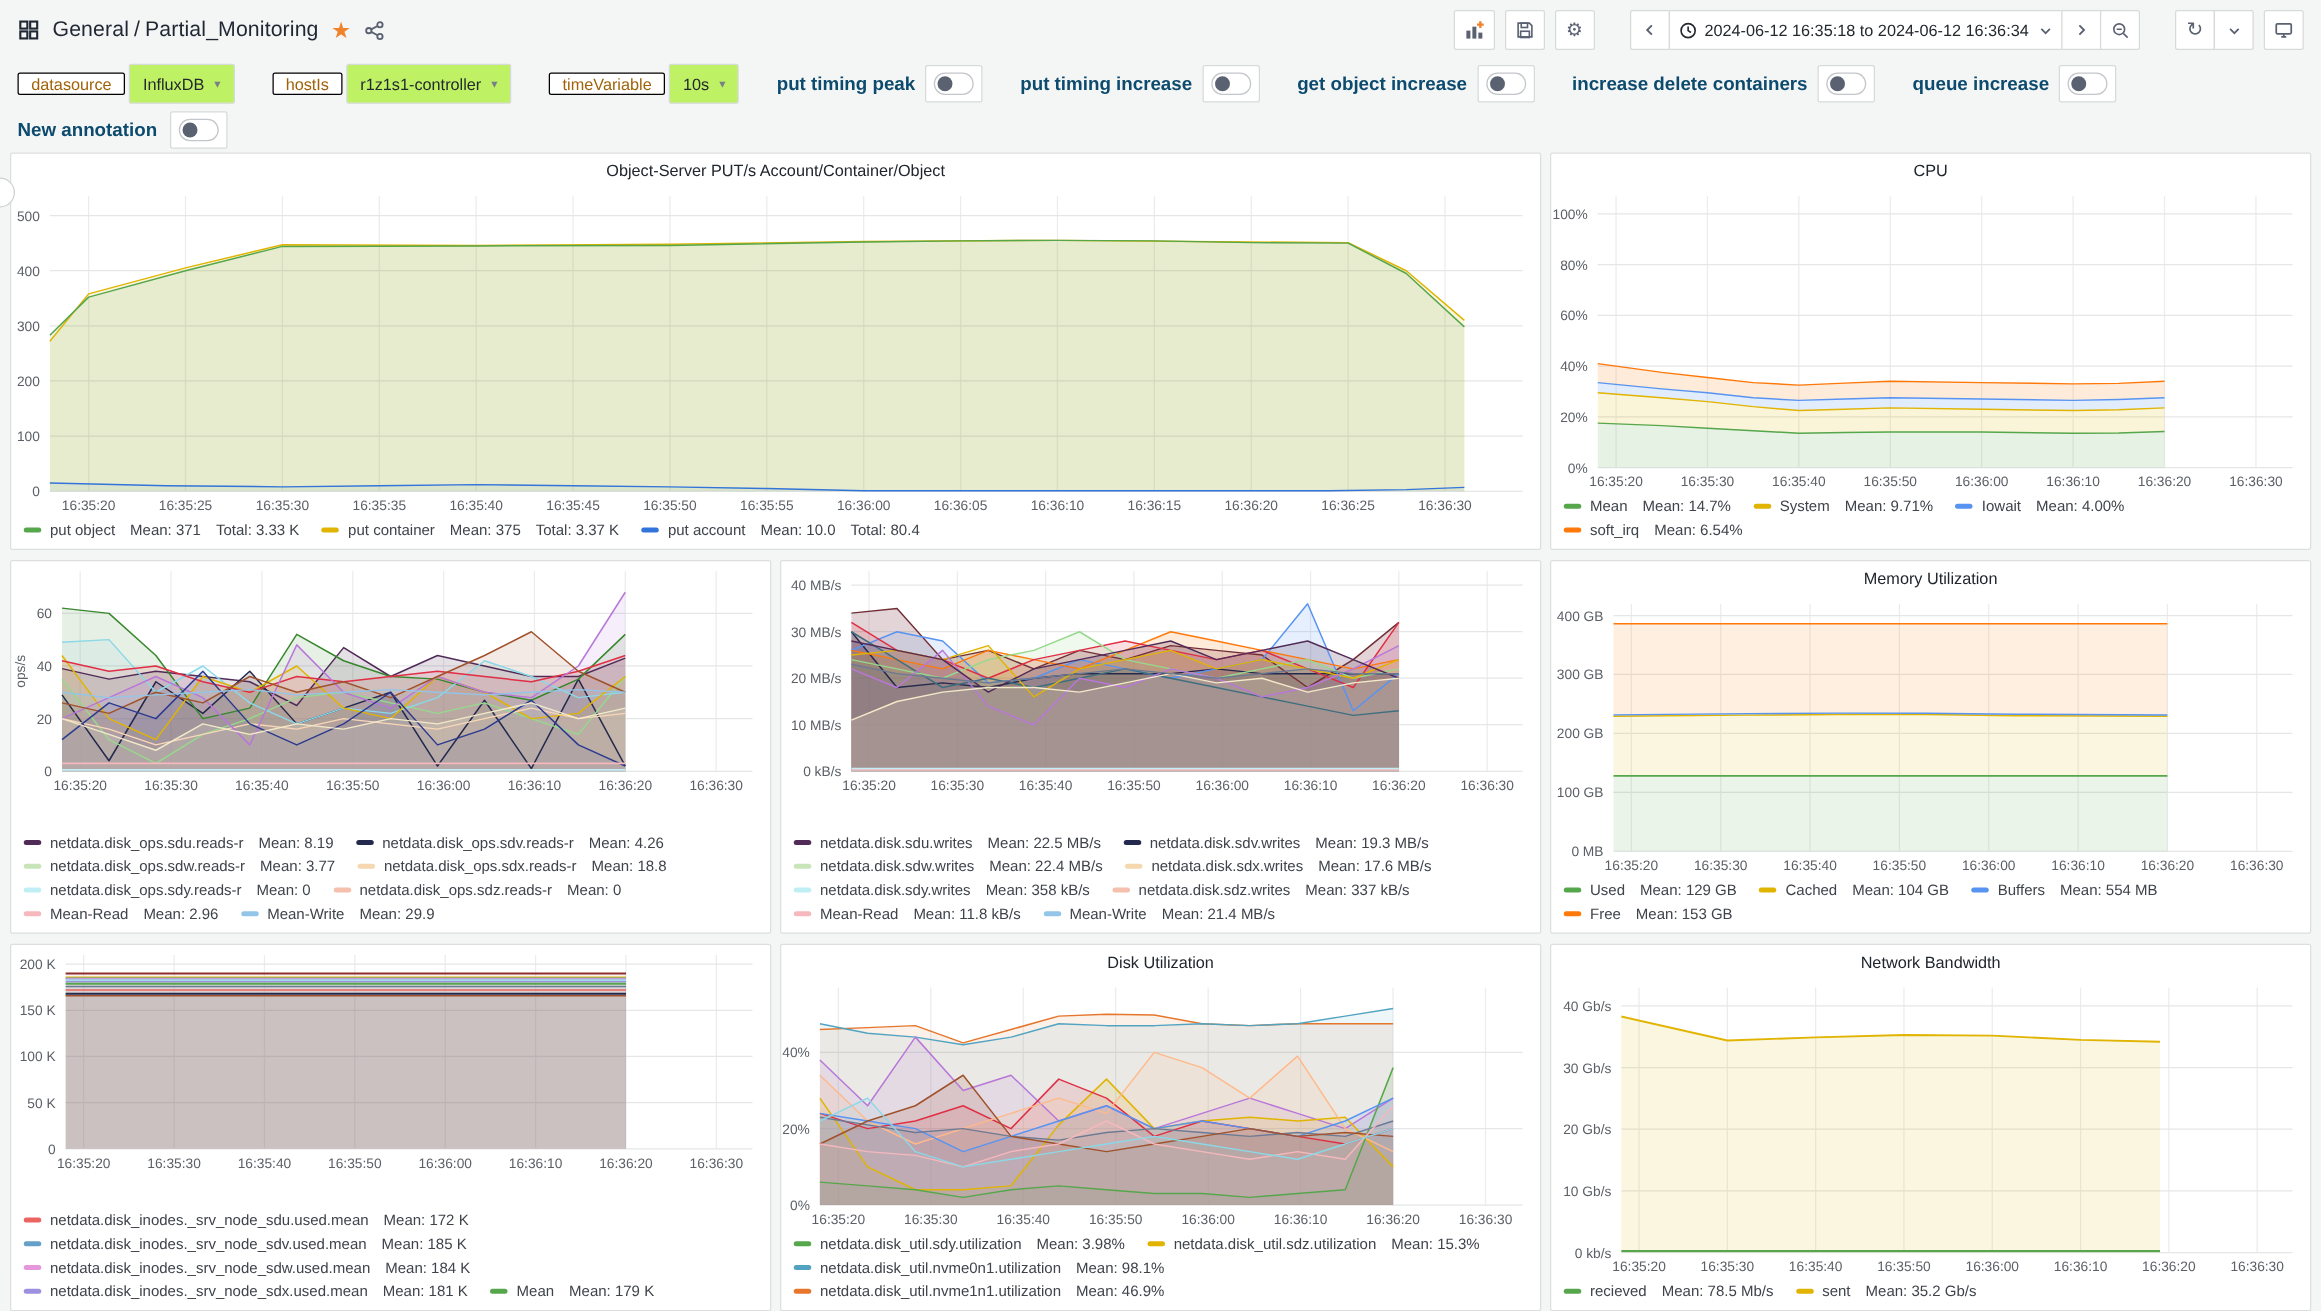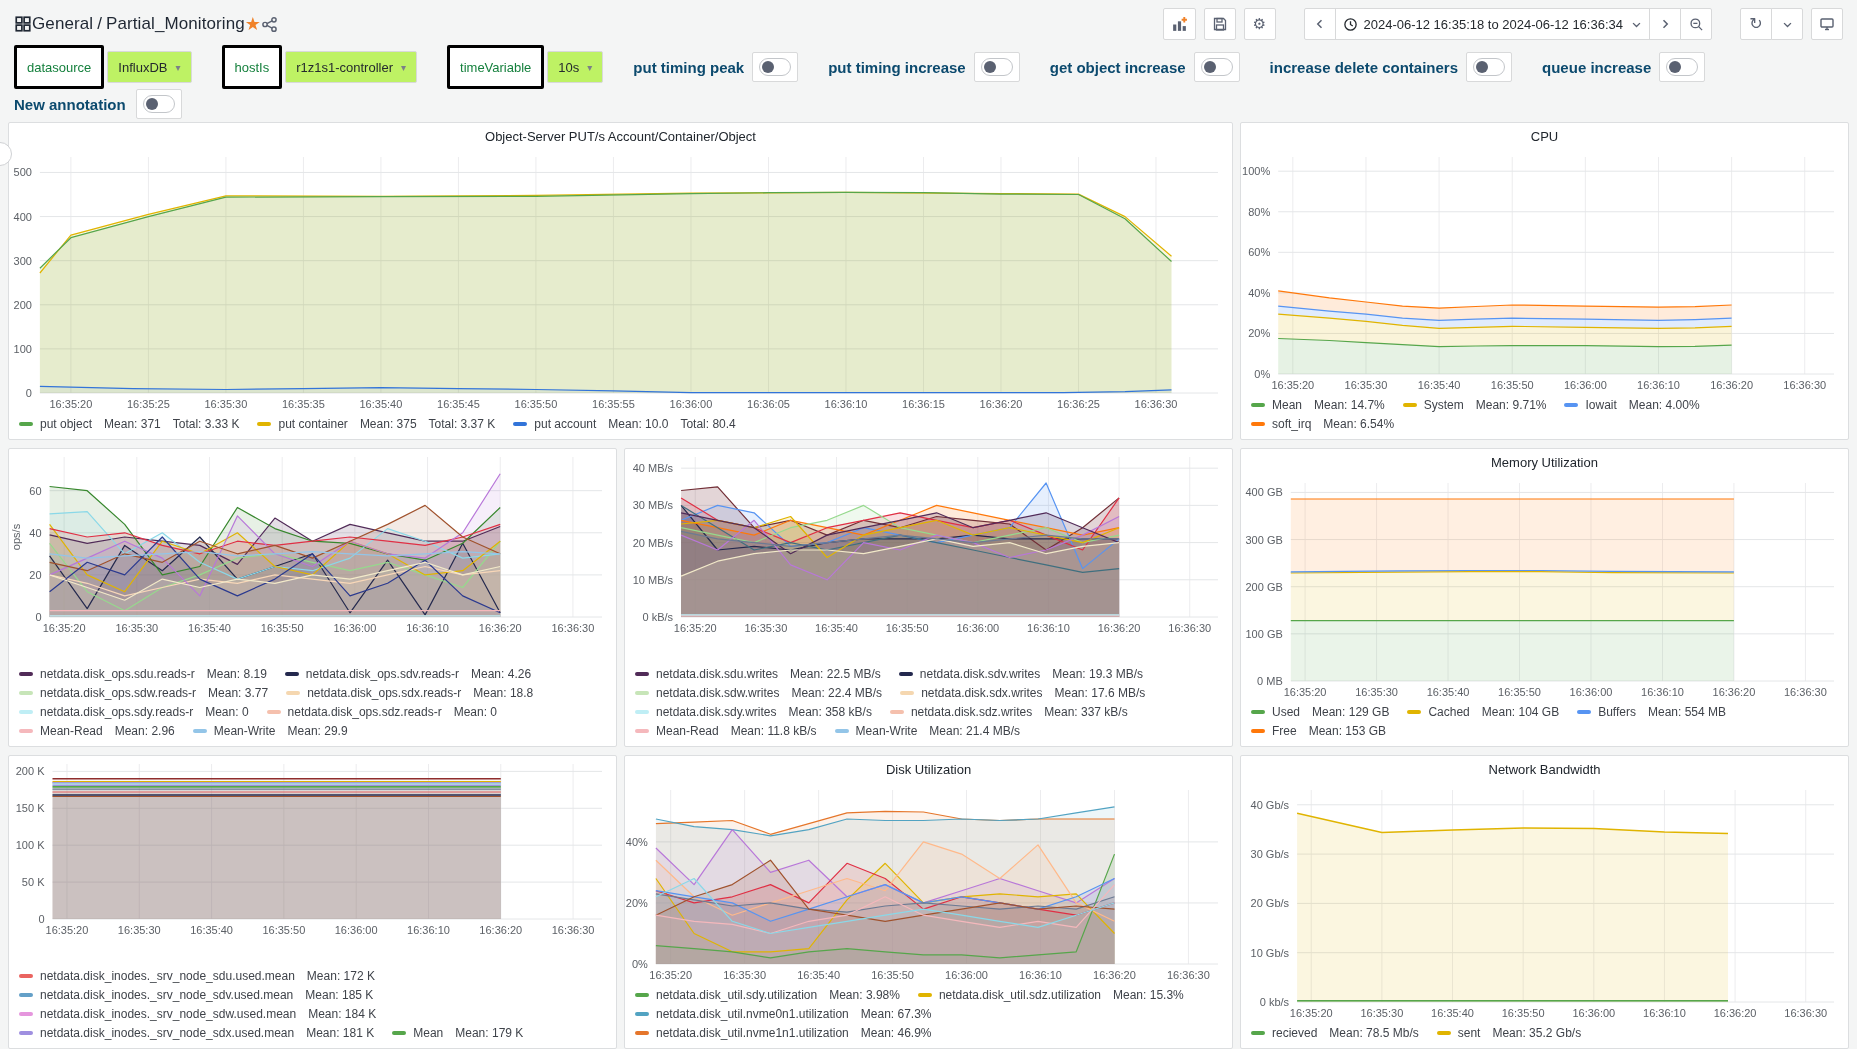--- a/index.html
+++ b/index.html
@@ -1,37 +1,37 @@
 <!DOCTYPE html>
 <html><head>
 <meta charset="utf-8">
 <style>
   html,body{margin:0;padding:0;width:1857px;height:1049px;overflow:hidden;
     background:#f4f5f5;font-family:"Liberation Sans","DejaVu Sans",sans-serif;color:#24292e;}
   *{box-sizing:border-box;}
   
   .navbar{height:48px;display:flex;align-items:center;padding:0 14px;position:relative;}
-  .nav-left{display:flex;align-items:center;}
+  .nav-left{display:flex;align-items:center;gap:10px;}
   .crumb{font-size:17px;color:#1f2733;font-weight:500;letter-spacing:.1px;}
   .crumb .sep{margin:0 4px;color:#1f2733;font-weight:400;}
   .star{color:#f08229;font-size:18px;line-height:1;cursor:pointer;}
   .nav-right{margin-left:auto;display:flex;align-items:center;gap:8px;}
   .btn{height:32px;min-width:32px;background:#fff;border:1px solid #d8d9da;border-radius:2px;
        display:flex;align-items:center;justify-content:center;padding:0 7px;cursor:pointer;color:#5a6171;}
   .btn-group{display:flex;margin-left:20px;}
   .btn-group .btn{border-radius:0;margin-left:-1px;}
   .btn-group .btn:first-child{border-radius:2px 0 0 2px;margin-left:0;}
   .btn-group .btn:last-child{border-radius:0 2px 2px 0;}
   .time-text{font-size:13px;color:#24292e;margin:0 8px 0 6px;font-weight:500;white-space:nowrap;}
   .uni{font-family:"DejaVu Sans",sans-serif;font-size:15px;line-height:1;color:#5a6171;}
   
   .vars-row{height:38px;display:flex;align-items:center;padding:0 14px;gap:30px;}
   .var-group{display:flex;align-items:center;gap:3px;}
-  .var-label{height:44px;display:flex;align-items:center;background:#fff;border:3px solid #000000;
-             border-radius:2px;padding:0 10px;color:#15803d;font-size:13px;font-weight:500;}
+  .var-label{height:18px;display:flex;align-items:center;background:#fff;border:1px solid #000000;
+             border-radius:2px;padding:0 10px;color:#a16207;font-size:13px;font-weight:500;}
   .var-value{height:32px;display:flex;align-items:center;background:#bef264;border:1px solid #d8d9da;
              border-radius:2px;padding:0 10px;font-size:13px;color:#24292e;gap:8px;cursor:pointer;}
   .chev{color:#7b8087;font-size:10px;}
   .toggle-group{display:flex;align-items:center;gap:8px;}
   .toggle-label{font-size:15px;color:#0c4a6e;font-weight:700;}
   .toggle{width:46px;height:30px;background:#fff;border:1px solid #d8d9da;border-radius:2px;
           display:flex;align-items:center;justify-content:center;cursor:pointer;}
   .pill{width:32px;height:18px;border:1px solid #c3c6ca;border-radius:9px;position:relative;background:#fff;}
   .knob{position:absolute;left:2px;top:2px;width:12px;height:12px;border-radius:50%;background:#5a6171;}
   .annot-row{height:36px;display:flex;align-items:center;padding:0 14px;gap:10px;}
@@ -775,21 +775,21 @@
           <span class="l-stat">Mean: 3.98%</span>
         </div>
         <div class="legend-item">
           <span class="swatch" style="background: rgb(224, 180, 0);"></span>
           <span>netdata.disk_util.sdz.utilization</span>
           <span class="l-stat">Mean: 15.3%</span>
         </div>
         <div class="legend-item">
           <span class="swatch" style="background: rgb(82, 163, 194);"></span>
           <span>netdata.disk_util.nvme0n1.utilization</span>
-          <span class="l-stat">Mean: 67.3%</span>
+          <span class="l-stat">Mean: 98.1%</span>
         </div>
         <div class="legend-item">
           <span class="swatch" style="background: rgb(229, 118, 43);"></span>
           <span>netdata.disk_util.nvme1n1.utilization</span>
           <span class="l-stat">Mean: 46.9%</span>
         </div>
       </div>
   </div>
   <div class="panel">
     <div class="panel-title">Network Bandwidth</div>

